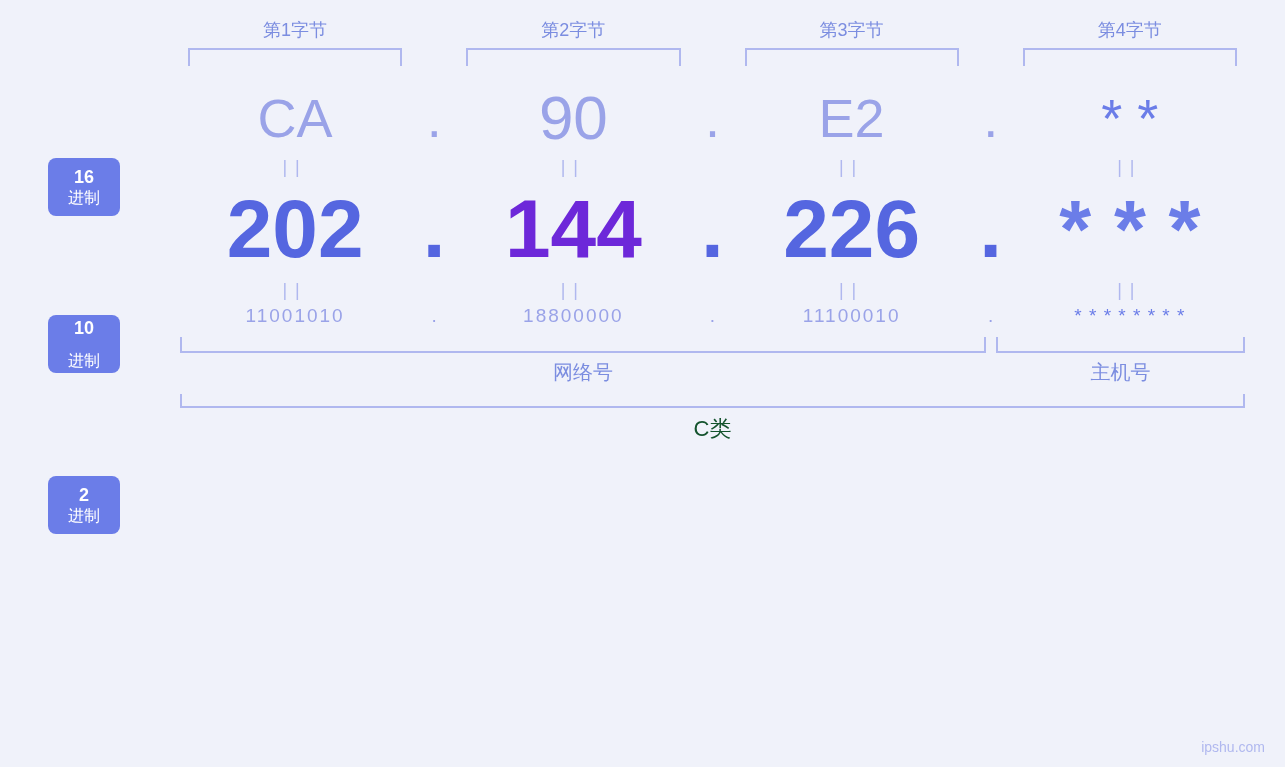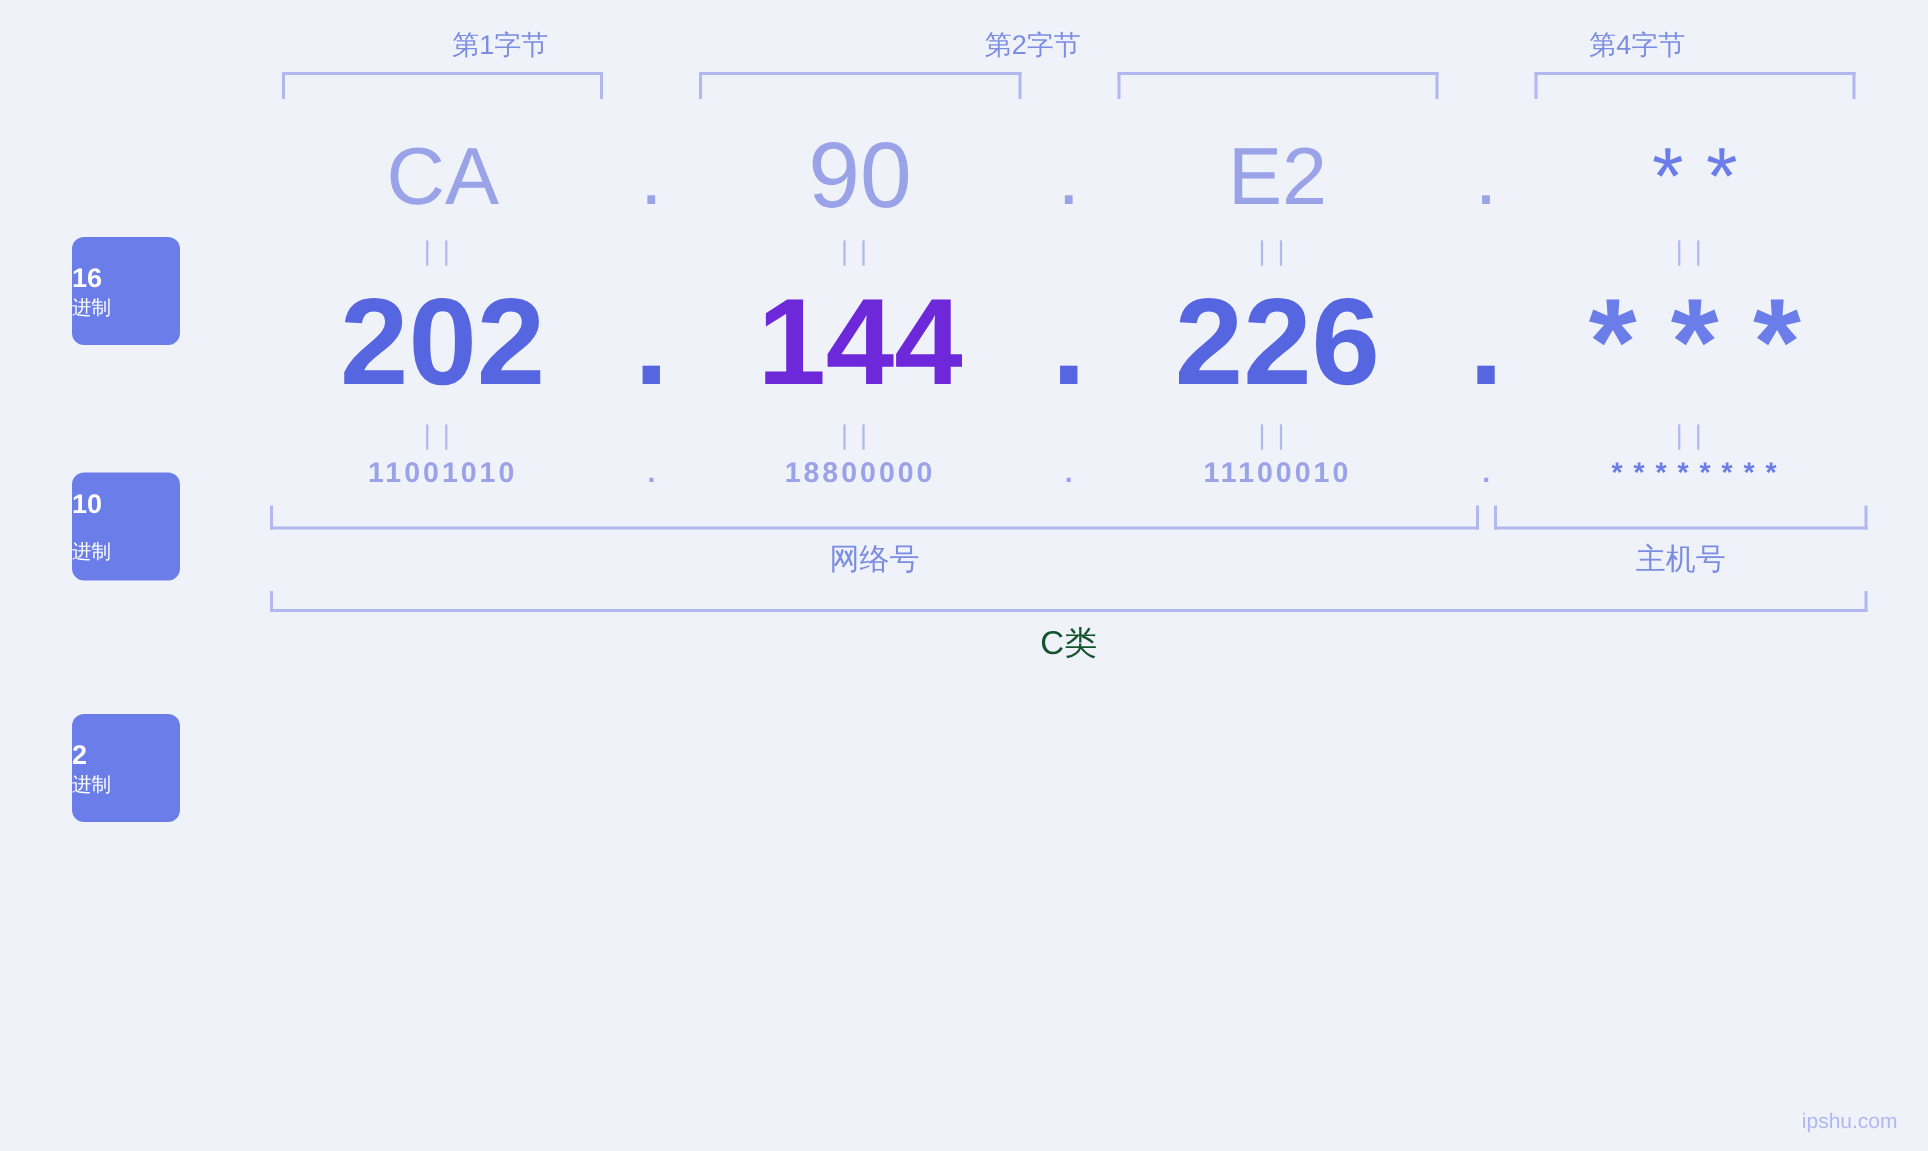--- a/index.html
+++ b/index.html
@@ -10,34 +10,34 @@
       font-family: 'Arial', sans-serif;
       position: relative;
       overflow: hidden;
     }
 
     
     .row-label {
       position: absolute;
       left: 48px;
       width: 72px;
-      height: 72px;
+      height: 58px;
       background: #6b7de8;
       border-radius: 8px;
       display: flex;
       flex-direction: column;
-      align-items: flex-start;
+      align-items: center;
       justify-content: center;
       color: white;
       font-size: 18px;
       font-weight: bold;
       line-height: 1.2;
     }
     .row-label .sub {
-      font-size: 13px;
+      font-size: 16px;
       font-weight: normal;
     }
 
     .full-layout {
       display: flex;
       flex-direction: column;
       width: 1285px;
       height: 767px;
       padding: 18px 40px 10px 50px;
       position: relative;
@@ -66,20 +66,21 @@
     <span class="sub">进制</span>
   </div>
 
   <div style="margin-left:130px; flex:1; display:flex; flex-direction:column;">
 
     <div style="display:flex; justify-content:space-around; padding-bottom:6px;">
       <div style="flex:1;text-align:center;color:#7b8de0;font-size:18px;">第1字节</div>
       <div style="width:48px;"></div>
       <div style="flex:1;text-align:center;color:#7b8de0;font-size:18px;">第2字节</div>
       <div style="width:48px;"></div>
+      <div style="flex:1;text-align:center;color:#7b8de0;font-size:18px;">第3字节</div>
       <div style="width:48px;"></div>
       <div style="flex:1;text-align:center;color:#7b8de0;font-size:18px;">第4字节</div>
     </div>
 
     <div style="display:flex; justify-content:space-around; margin-bottom:16px;">
       <div style="flex:1;height:18px;margin:0 8px;border-top:2px solid #b0b8ef;border-left:2px solid #b0b8ef;border-right:2px solid #b0b8ef;"></div>
       <div style="width:48px;"></div>
       <div style="flex:1;height:18px;margin:0 8px;border-top:2px solid #b0b8ef;border-left:2px solid #b0b8ef;border-right:2px solid #b0b8ef;"></div>
       <div style="width:48px;"></div>
       <div style="flex:1;height:18px;margin:0 8px;border-top:2px solid #b0b8ef;border-left:2px solid #b0b8ef;border-right:2px solid #b0b8ef;"></div>
@@ -120,21 +121,21 @@
     <div style="display:flex;align-items:center;justify-content:center;padding:4px 0;">
       <div style="flex:1;text-align:center;color:#b0b8ef;font-size:18px;letter-spacing:8px;">||</div>
       <div style="width:48px;"></div>
       <div style="flex:1;text-align:center;color:#b0b8ef;font-size:18px;letter-spacing:8px;">||</div>
       <div style="width:48px;"></div>
       <div style="flex:1;text-align:center;color:#b0b8ef;font-size:18px;letter-spacing:8px;">||</div>
       <div style="width:48px;"></div>
       <div style="flex:1;text-align:center;color:#b0b8ef;font-size:18px;letter-spacing:8px;">||</div>
     </div>
 
-    <div style="display:flex;align-items:center;justify-content:flex-start;font-weight:bold;">
+    <div style="display:flex;align-items:center;justify-content:flex-start;">
       <div style="flex:1;text-align:center;font-size:19px;color:#9aa3e8;letter-spacing:2px;">11001010</div>
       <div style="width:48px;text-align:center;font-size:19px;color:#9aa3e8;">.</div>
       <div style="flex:1;text-align:center;font-size:19px;color:#9aa3e8;letter-spacing:2px;">18800000</div>
       <div style="width:48px;text-align:center;font-size:19px;color:#9aa3e8;">.</div>
       <div style="flex:1;text-align:center;font-size:19px;color:#9aa3e8;letter-spacing:2px;">11100010</div>
       <div style="width:48px;text-align:center;font-size:19px;color:#9aa3e8;">.</div>
       <div style="flex:1;text-align:center;font-size:19px;color:#6b7de8;letter-spacing:1px;">* * * * * * * *</div>
     </div>
 
     <div style="display:flex;margin-top:10px;">

